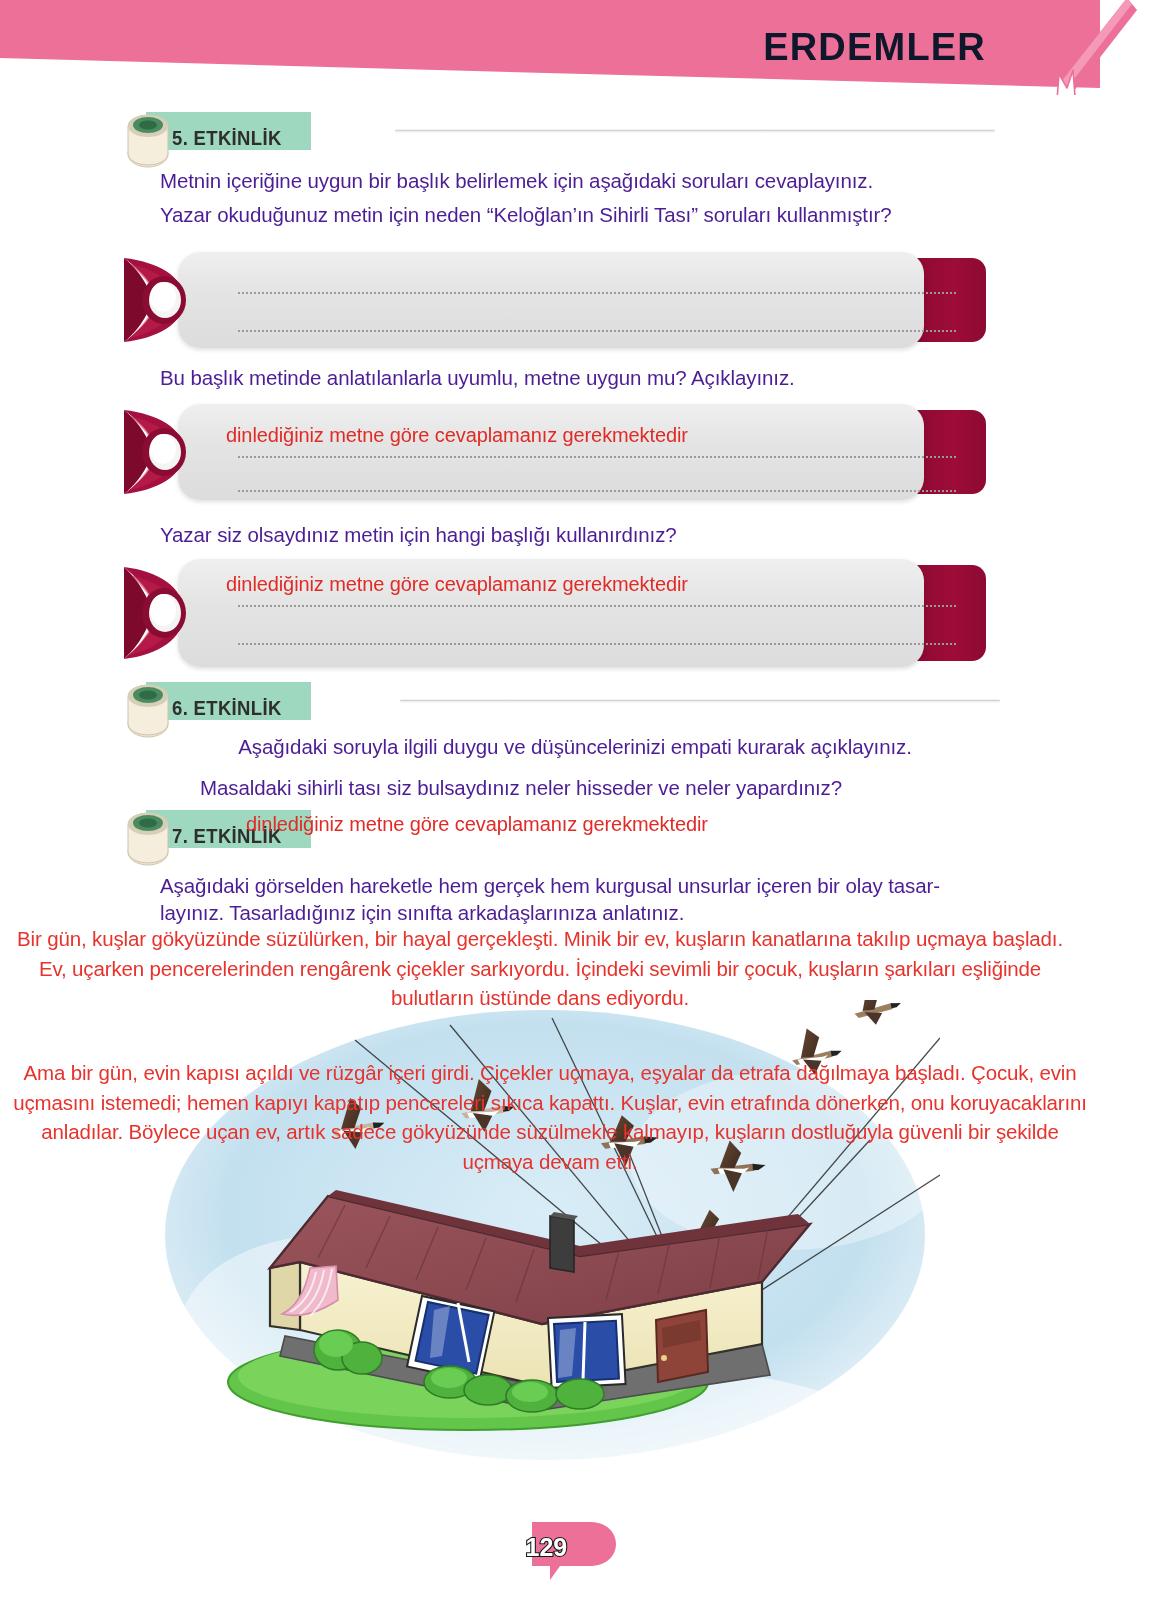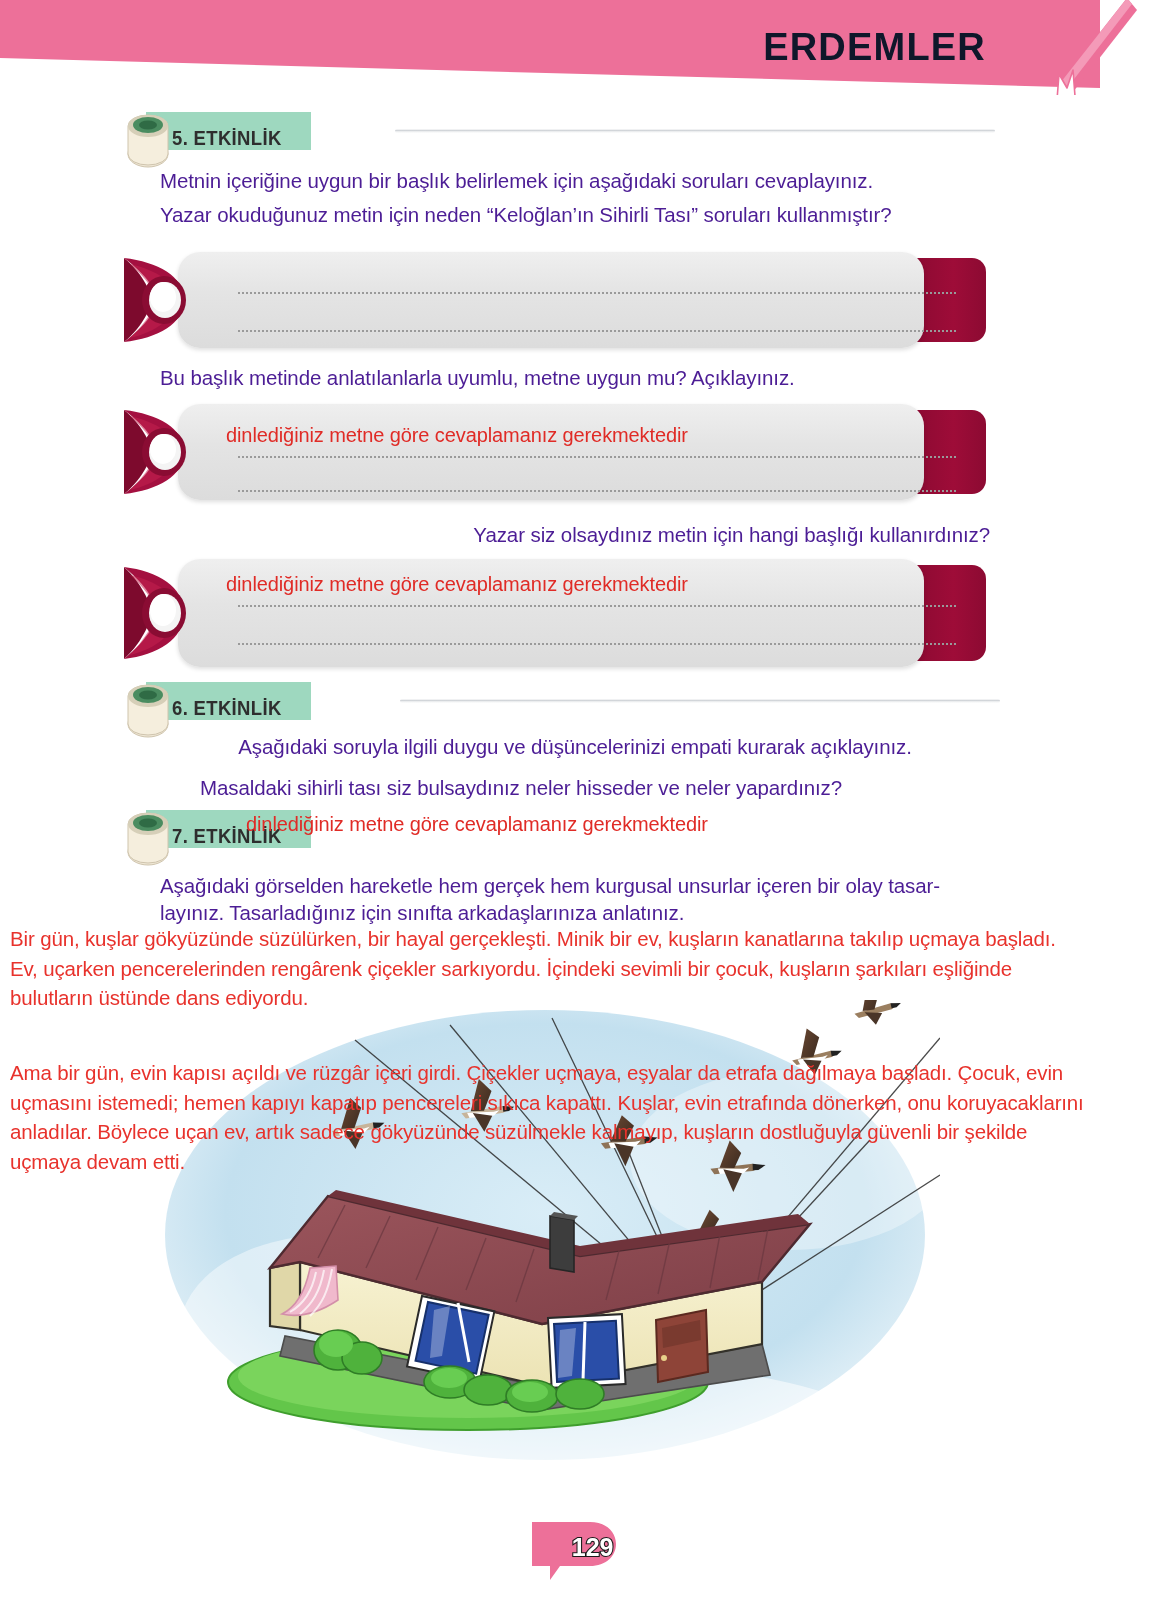--- a/index.html
+++ b/index.html
@@ -146,20 +146,21 @@
 
   
   .story {
     position: absolute;
     color: #e8322c;
     font-size: 20.5px;
     line-height: 1.45;
     font-family: "Liberation Sans", sans-serif;
     letter-spacing: -0.15px;
     z-index: 6;
+    text-align: center;
   }
 
   
   .illus {
     position: absolute;
     left: 150px;
     top: 1000px;
     width: 790px;
     height: 490px;
     z-index: 2;
@@ -172,21 +173,21 @@
     transform: translateX(-50%);
     bottom: 42px;
     width: 100px;
     height: 62px;
     z-index: 8;
   }
   .pagenum-text {
     position: absolute;
     top: 13px; left: 0;
     width: 88px;
-    text-align: right;
+    text-align: left;
     color: #ffffff;
     font-size: 25px;
     font-weight: bold;
     font-family: "Liberation Sans", sans-serif;
     -webkit-text-stroke: 2.2px #1a1a1a;
     paint-order: stroke fill;
   }
 </style>
 </head>
 <body>
@@ -255,21 +256,21 @@
       <path d="M6,6 C26,22 34,44 34,48 C34,52 26,74 6,90 L6,6 Z" fill="#7d0a2d"></path>
       <path d="M6,6 C40,10 66,24 66,48 C66,72 40,86 6,90 C30,72 38,58 38,48 C38,38 30,24 6,6 Z" fill="#a41040"></path>
       <path d="M12,12 C38,18 58,30 58,48 C58,66 38,80 12,86 C30,68 36,58 36,48 C36,38 30,28 12,12 Z" fill="#c2204f" opacity="0.55"></path>
       <ellipse cx="46" cy="48" rx="22" ry="24" fill="#8a0c33"></ellipse>
       <ellipse cx="47" cy="48" rx="16" ry="18" fill="#f4f4f4"></ellipse>
       <ellipse cx="45" cy="45" rx="13" ry="15" fill="#ffffff"></ellipse>
     </svg>
   </div>
 </div>
 
-<div class="q-text" style="left:160px; top:521px; width:830px;text-align:right;">Yazar siz olsaydınız metin için hangi başlığı kullanırdınız?</div>
+<div class="q-text" style="left:160px; top:521px; width:830px;">Yazar siz olsaydınız metin için hangi başlığı kullanırdınız?</div>
 
 <div class="abox" style="left:118px; top:559px; width:868px; height:108px;">
   <div class="abox-right" style="height:96px;"></div>
   <div class="abox-body" style="height:108px;"></div>
   <div class="dline" style="top:46px;"></div>
   <div class="dline" style="top:84px;"></div>
   <div class="ans-red" style="left:108px; top:14px;">dinlediğiniz metne göre cevaplamanız gerekmektedir</div>
   <div class="abox-left" style="height:108px;">
     <svg width="110" height="108" viewBox="0 0 110 108">
       <path d="M6,8 C26,26 34,50 34,54 C34,58 26,82 6,100 L6,8 Z" fill="#7d0a2d"></path>

